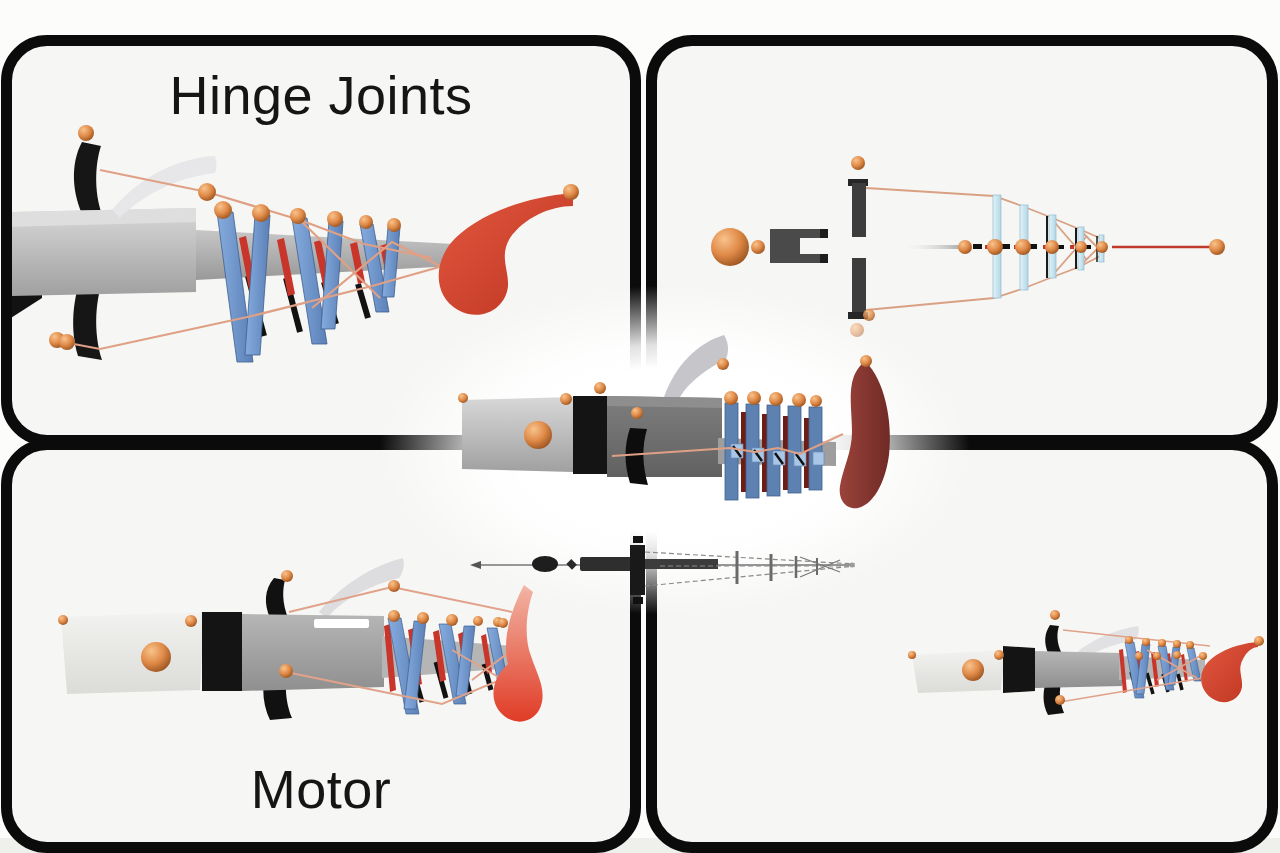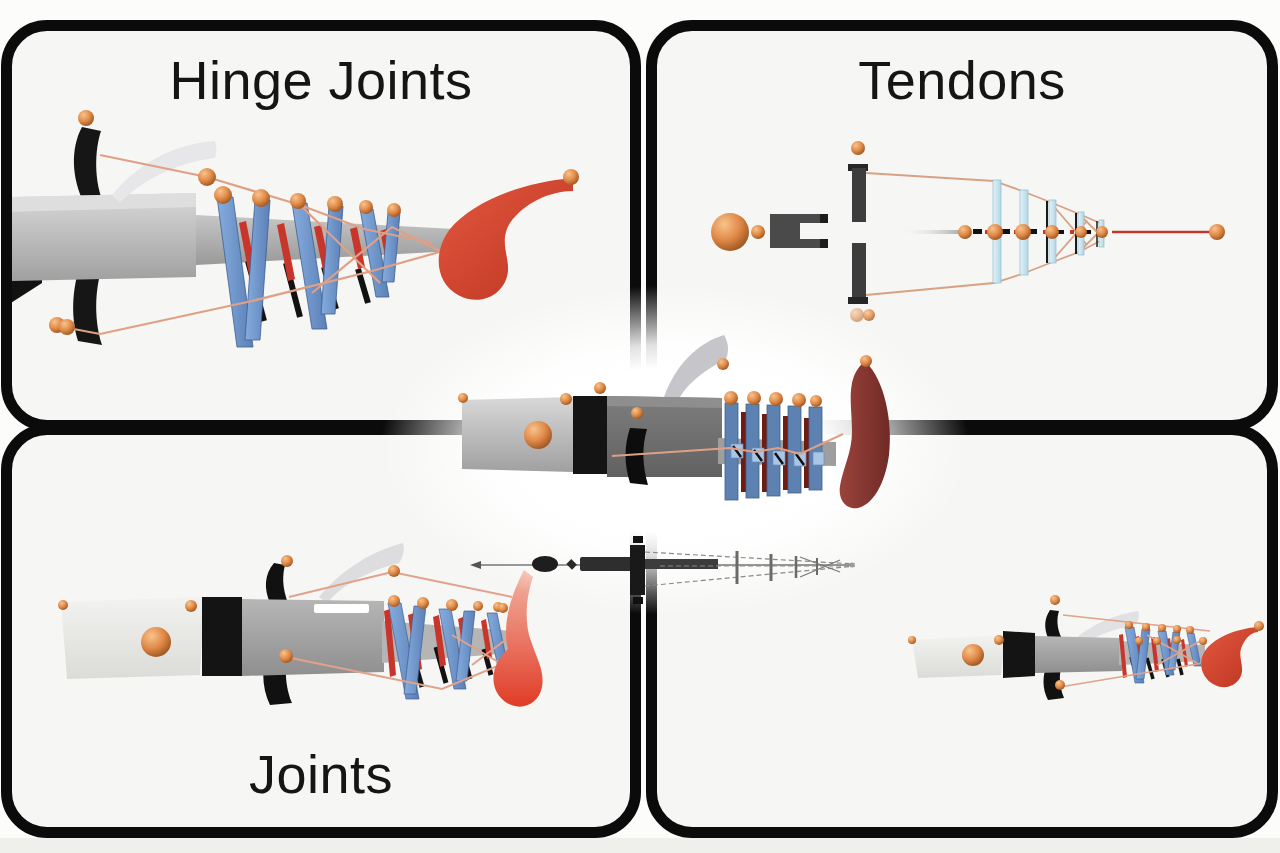--- a/index.html
+++ b/index.html
@@ -1,19 +1,19 @@
 <!DOCTYPE html>
 <html><head>
 <meta charset="utf-8">
 <style>
   html,body{margin:0;padding:0;background:#e9e9e7;}
   .page{position:relative;width:1280px;height:853px;background:#fcfcfb;overflow:hidden;
         font-family:"Liberation Sans", sans-serif;}
   .panel{position:absolute;background:#f6f6f4;border:11px solid #0b0b0b;border-radius:46px;
-         box-sizing:border-box;overflow:hidden;z-index:1;}
+         box-sizing:border-box;overflow:hidden;z-index:1;margin-top:15px;}
   .panel-tl{left:1px;top:20px;width:640px;height:411px;}
   .panel-tr{left:646px;top:20px;width:632px;height:411px;}
   .panel-bl{left:1px;top:424px;width:640px;height:414px;}
   .panel-br{left:646px;top:424px;width:632px;height:414px;}
   .panel svg{position:absolute;left:0;top:0;}
   .title{position:absolute;left:0;right:0;text-align:center;color:#151515;
          font-size:54px;font-weight:500;letter-spacing:0.5px;line-height:1;}
   .title-top{top:22px;}
   .title-bottom{bottom:26px;}
   .glow{position:absolute;left:380px;top:285px;width:590px;height:330px;z-index:2;
@@ -147,21 +147,20 @@
           <circle cx="323" cy="173" r="8"></circle>
             <circle cx="354" cy="176" r="7"></circle>
             <circle cx="382" cy="179" r="7"></circle>
           <circle cx="559" cy="146" r="8"></circle>
         </g>
       </g>
     </svg>
   </div>
 
   <div class="panel panel-tr">
-    <div class="title title-top">Tendons</div>
     <svg width="610" height="389" viewBox="0 0 610 389">
       <g>
         <circle cx="73" cy="201" r="19" fill="url(#beadG)"></circle>
         <circle cx="101" cy="201" r="7" fill="url(#beadG)"></circle>
         <path d="M113,183 L171,183 L171,192 L143,192 L143,208 L171,208 L171,217 L113,217 Z" fill="#4a4a4a"></path>
         <rect x="163" y="183" width="8" height="9" fill="#1d1d1d"></rect>
         <rect x="163" y="208" width="8" height="9" fill="#1d1d1d"></rect>
         <circle cx="201" cy="117" r="7" fill="url(#beadG)"></circle>
         <circle cx="200" cy="284" r="7" fill="url(#beadG)" opacity="0.55"></circle>
         <rect x="191" y="133" width="20" height="7" fill="#262626"></rect>
@@ -212,21 +211,21 @@
           <circle cx="395" cy="201" r="7"></circle>
             <circle cx="424" cy="201" r="6"></circle>
             <circle cx="445" cy="201" r="6"></circle>
           <circle cx="560" cy="201" r="8"></circle>
         </g>
       </g>
     </svg>
   </div>
 
   <div class="panel panel-bl">
-    <div class="title title-bottom">Joints</div>
+    <div class="title title-bottom">Motor</div>
     <svg width="618" height="392" viewBox="0 0 618 392">
       <g>
 
         <path d="M262,128 C252,140 252,154 258,168 L277,170 C269,152 271,138 273,130 Z" fill="#111"></path>
         <path d="M258,206 C249,228 249,252 258,270 L280,268 C271,246 273,224 280,208 Z" fill="#111"></path>
 
         <polygon points="49,167 192,162 188,240 55,244" fill="url(#headLightG)"></polygon>
         <circle cx="144" cy="207" r="15" fill="url(#beadG)"></circle>
 
         <rect x="190" y="162" width="40" height="79" fill="#141414"></rect>

